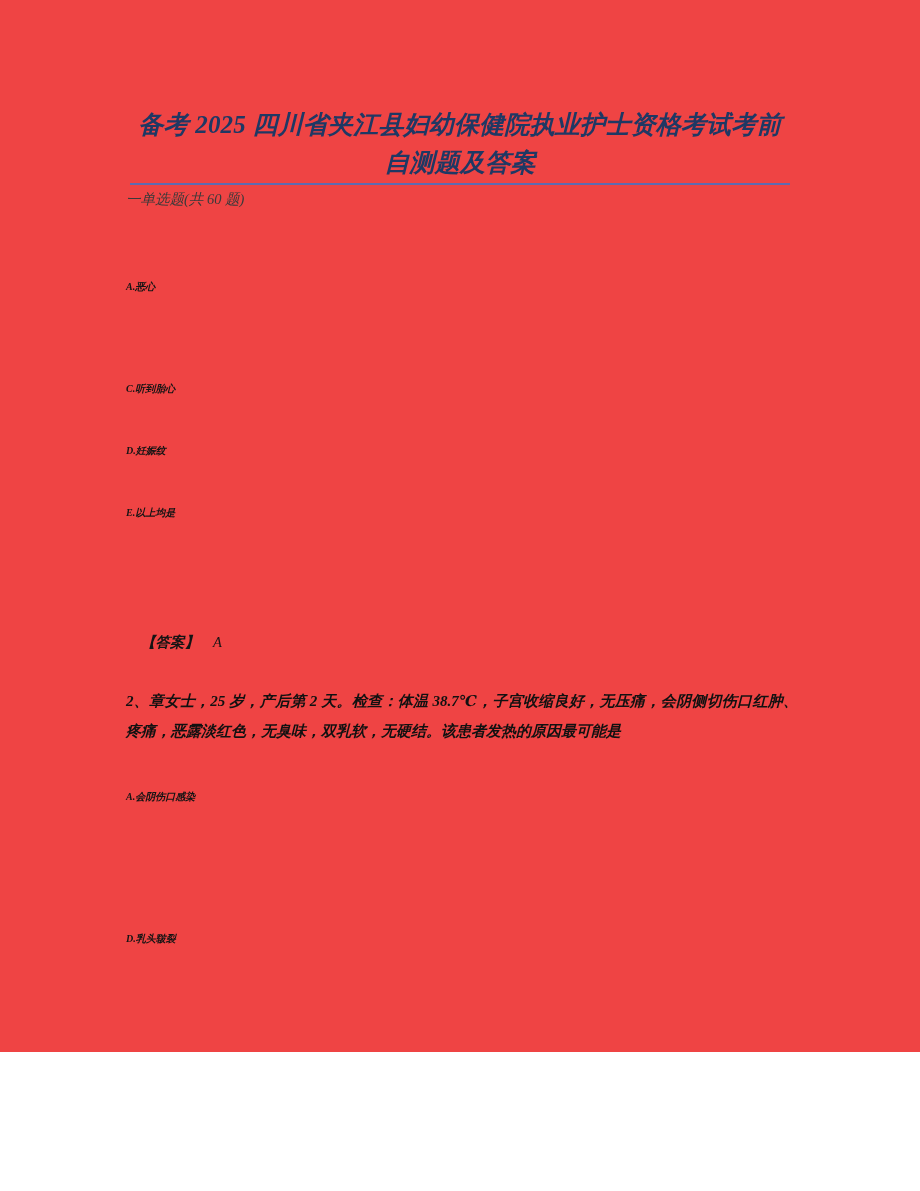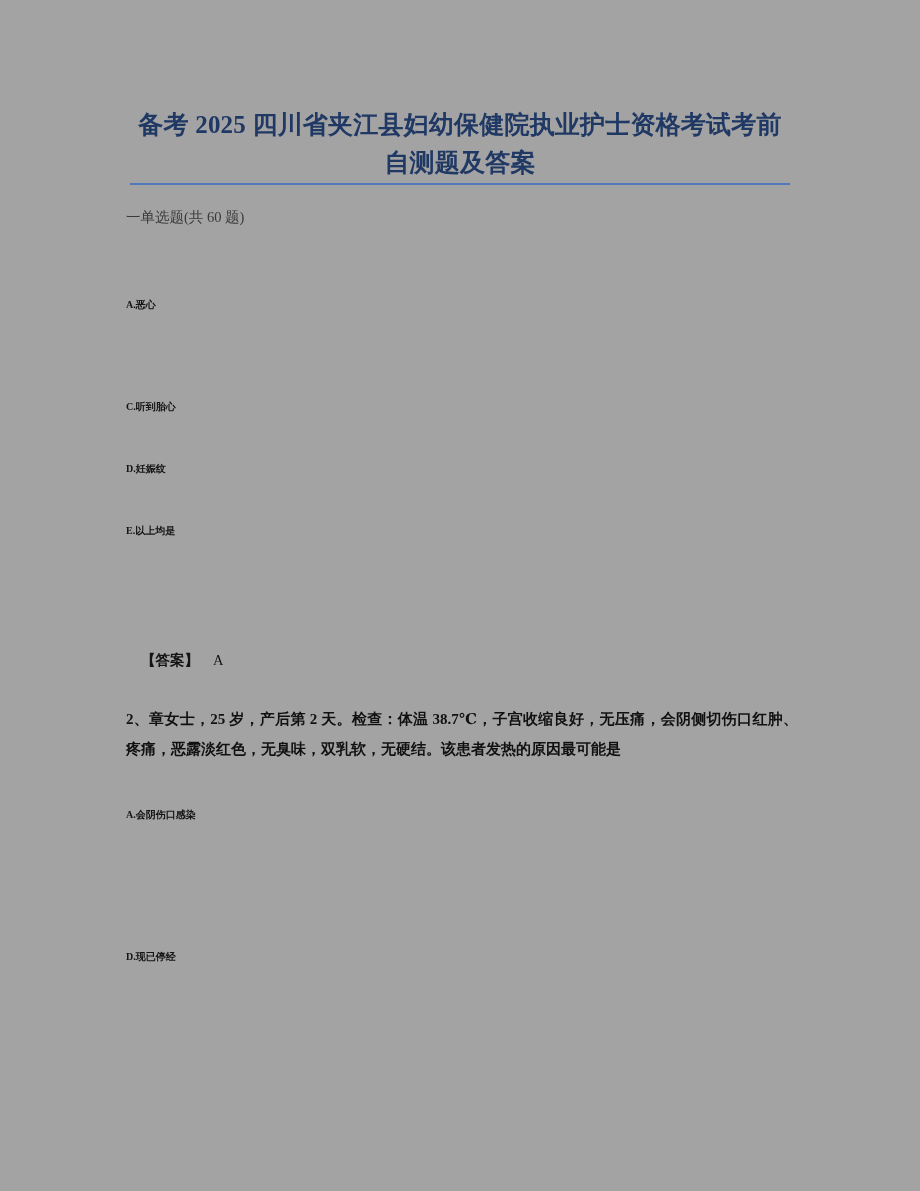--- a/index.html
+++ b/index.html
@@ -11,23 +11,24 @@
     width: 920px;
     height: 1191px;
     font-family: "Liberation Serif", "DejaVu Serif", serif;
     color: #1a1a1a;
     position: relative;
     overflow: hidden;
   }
   .page {
     position: relative;
     width: 920px;
-    height: 1191px;
-    background: #a3a3a3;
+    height: 1052px;
+    background: #ef4444;
     box-sizing: border-box;
+    font-style: italic;
   }
 
   
   .doc-title {
     position: absolute;
     left: 130px;
     top: 106px;
     width: 660px;
     text-align: center;
     font-size: 25px;
@@ -45,21 +46,21 @@
     width: 660px;
     height: 2px;
     background: #4472c4;
     opacity: 0.85;
   }
 
   
   .content {
     position: absolute;
     left: 126px;
-    top: 206px;
+    top: 188px;
     width: 672px;
   }
 
   .section-heading {
     font-size: 14.5px;
     line-height: 22px;
     color: #3a3a3a;
     margin: 0 0 22px 0;
     font-family: "Liberation Serif", "DejaVu Serif", serif;
   }
@@ -146,16 +147,16 @@
 
     <div class="gap-q2-opts"></div>
 
     <p class="option">A.会阴伤口感染</p>
     <div class="gap-opt"></div>
 
     <div class="gap-opt"></div>
 
     <div class="gap-opt"></div>
 
-    <p class="option">D.现已停经</p>
+    <p class="option">D.乳头皲裂</p>
 
   </div>
 </div>
 
 </body></html>

